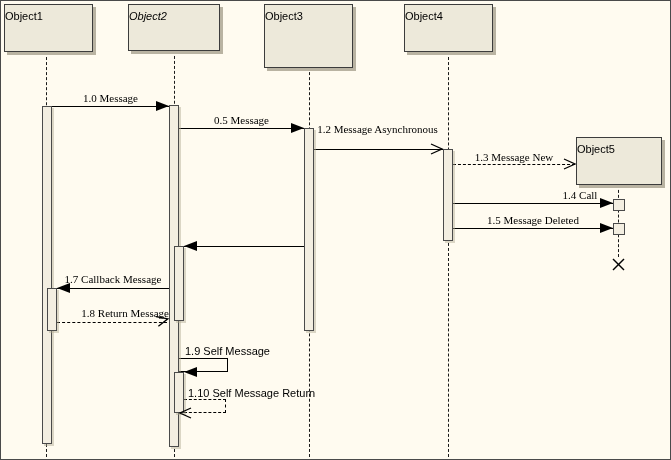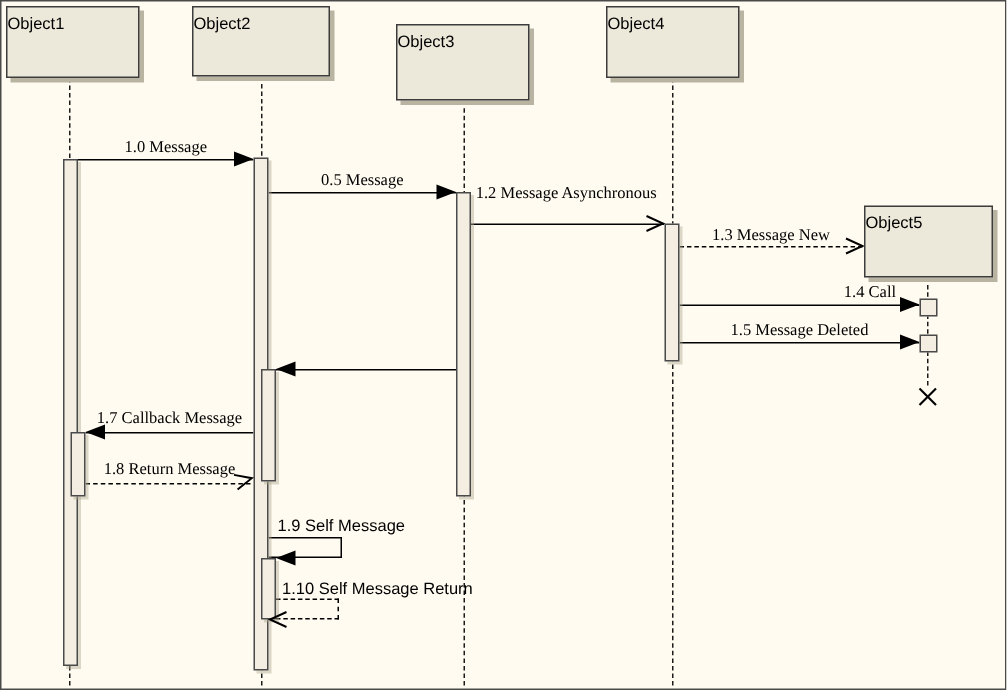--- a/index.html
+++ b/index.html
@@ -86,24 +86,24 @@
 
   <div class="lifeline" style="left:45px;top:51px;height:405px;"></div>
   <div class="lifeline" style="left:173px;top:50px;height:406px;"></div>
   <div class="lifeline" style="left:308px;top:51px;height:405px;"></div>
   <div class="lifeline" style="left:447px;top:51px;height:405px;"></div>
   <div class="lifeline" style="left:617px;top:184px;height:72px;"></div>
 
   <div class="obj-box" style="left:3px;top:3px;width:89px;height:48px;">
     <span>Object1</span>
   </div>
-  <div class="obj-box" style="left:127px;top:3px;width:92px;height:47px;">
+  <div class="obj-box" style="left:127px;top:3px;width:92px;height:47px;font-style:italic;">
     <span>Object2</span>
   </div>
-  <div class="obj-box" style="left:263px;top:15px;width:89px;height:51px;">
+  <div class="obj-box" style="left:263px;top:3px;width:89px;height:64px;">
     <span>Object3</span>
   </div>
   <div class="obj-box" style="left:403px;top:3px;width:89px;height:48px;">
     <span>Object4</span>
   </div>
   <div class="obj-box" style="left:575px;top:136px;width:86px;height:48px;">
     <span>Object5</span>
   </div>
 
   <div class="bar" style="left:41px;top:105px;width:10px;height:338px;"></div>
@@ -153,21 +153,21 @@
   <div class="arrow-solid left" style="left:183px;top:240px;"></div>
 
   <div class="msg-line" style="left:56px;top:287px;width:112px;"></div>
   <div class="arrow-solid left" style="left:56px;top:282px;"></div>
   <div class="msg-label center" style="left:56px;top:272px;width:112px;">1.7 Callback Message</div>
 
   <div class="msg-line dashed" style="left:56px;top:321px;width:110px;"></div>
   <svg class="arrow-open" style="left:155px;top:313px;transform:rotate(-14deg);" width="14" height="12">
       <polyline points="1,1 12,6 1,11" fill="none" stroke="#000" stroke-width="1.3"></polyline>
     </svg>
-  <div class="msg-label center" style="left:56px;top:306px;width:112px;">1.8 Return Message</div>
+  <div class="msg-label center" style="left:56px;top:306px;width:112px;text-align:right;">1.8 Return Message</div>
 
   <div class="loop" style="left:178px;top:357px;width:49px;height:14px;"></div>
   <div class="arrow-solid left" style="left:183px;top:366px;"></div>
   <div class="msg-label" style="left:184px;top:344px;">1.9 Self Message</div>
 
   <div class="loop dashed" style="left:183px;top:398px;width:42px;height:14px;"></div>
   <svg class="arrow-open" style="left:177px;top:406px;" width="14" height="12">
       <polyline points="13,1 2,6 13,11" fill="none" stroke="#000" stroke-width="1.3"></polyline>
     </svg>
   <div class="msg-label" style="left:187px;top:386px;">1.10 Self Message Return</div>

